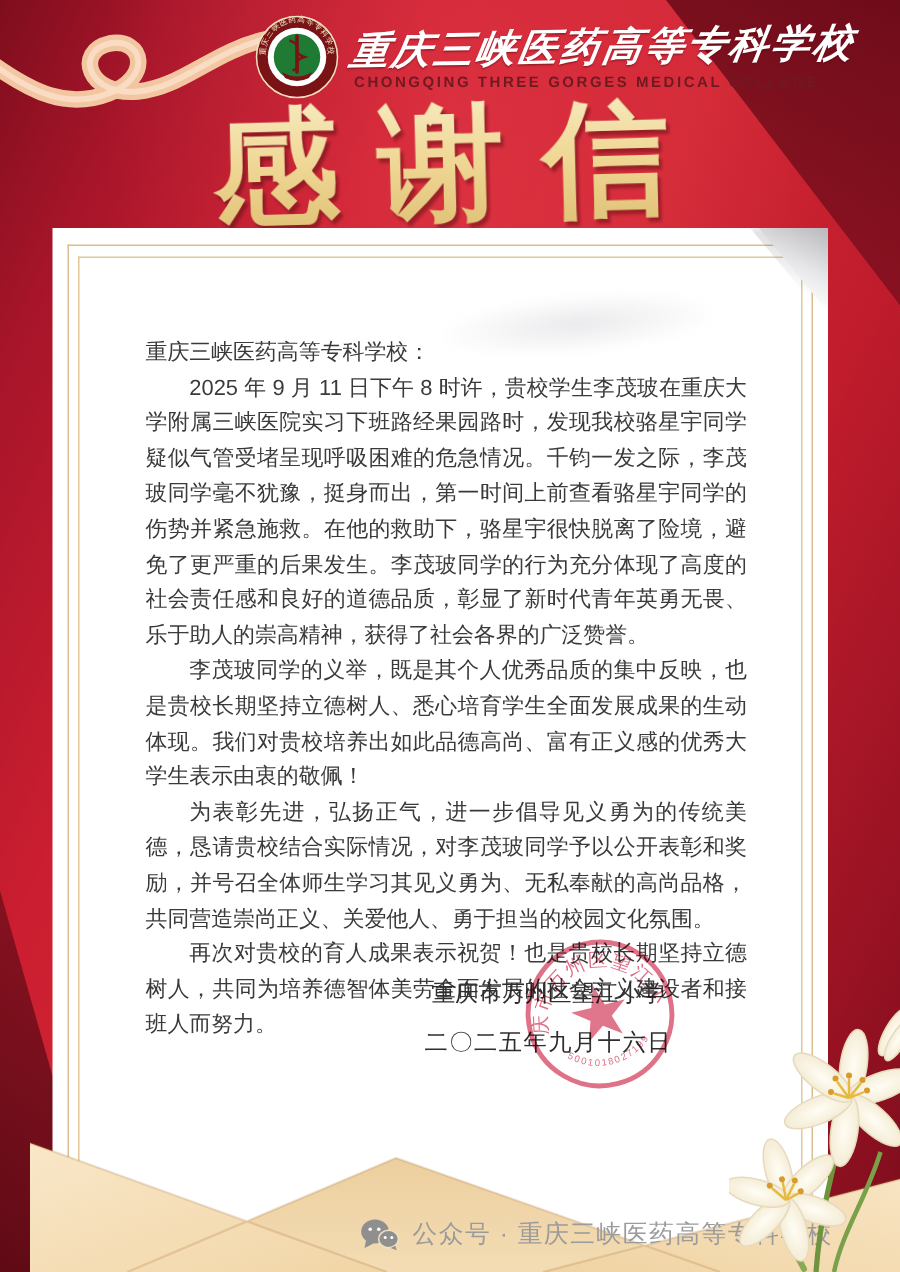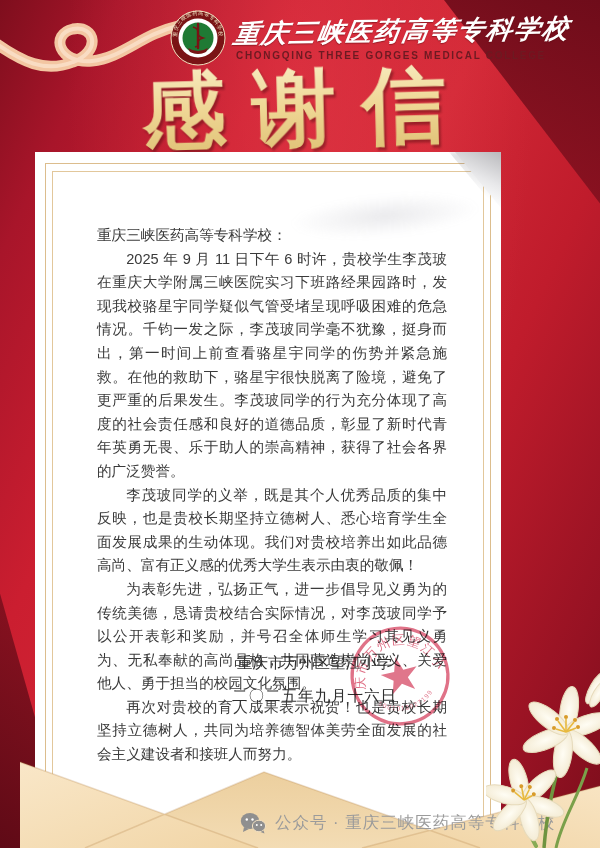--- a/index.html
+++ b/index.html
@@ -33,21 +33,21 @@
   .big-title{
     position:absolute;left:50%;top:52px;transform:translateX(-50%) rotate(-1.5deg);z-index:3;
     white-space:nowrap;font-family:"DejaVu Serif",serif;font-weight:900;
     font-size:84px;letter-spacing:26px;padding-left:14px;
     background:linear-gradient(180deg,#f9efc9 0%,#efd795 48%,#dcbc6e 100%);
     -webkit-background-clip:text;background-clip:text;color:transparent;
     filter:drop-shadow(2px 3px 1px rgba(80,10,14,.45));
   }
 
   
-  .paper{position:absolute;left:35px;top:152px;width:466px;bottom:12px;background:#ffffff;z-index:4;}
+  .paper{position:absolute;left:35px;top:152px;width:517px;bottom:12px;background:#ffffff;z-index:4;}
   .frame-outer{position:absolute;left:10px;right:10px;top:11px;bottom:0;border:1px solid #dcbd8d;border-bottom:none;pointer-events:none;}
   .frame-inner{position:absolute;left:17px;right:17px;top:19px;bottom:0;border:1px solid #e2c79b;border-bottom:none;pointer-events:none;}
   .fold{
     position:absolute;top:0;right:0;width:46px;height:56px;
     background:linear-gradient(205deg,#b9b9bc 0%,#e8e8ea 45%,#ffffff 75%);
     clip-path:polygon(100% 0,0 0,100% 100%);
   }
   .fold-shadow{
     position:absolute;top:0;right:0;width:52px;height:62px;
     background:linear-gradient(205deg,rgba(90,90,100,.35),rgba(90,90,100,0) 60%);
@@ -115,21 +115,21 @@
 
   <div class="paper">
     <div class="frame-outer"></div>
     <div class="frame-inner"></div>
     <div class="fold-shadow"></div>
     <div class="fold"></div>
     <div class="smudge"></div>
 
     <div class="letter-body">
       <p class="salutation">重庆三峡医药高等专科学校：</p>
-      <p>2025 年 9 月 11 日下午 6 时许，贵校学生李茂玻在重庆大学附属三峡医院实习下班路经果园路时，发现我校骆星宇同学疑似气管受堵呈现呼吸困难的危急情况。千钧一发之际，李茂玻同学毫不犹豫，挺身而出，第一时间上前查看骆星宇同学的伤势并紧急施救。在他的救助下，骆星宇很快脱离了险境，避免了更严重的后果发生。李茂玻同学的行为充分体现了高度的社会责任感和良好的道德品质，彰显了新时代青年英勇无畏、乐于助人的崇高精神，获得了社会各界的广泛赞誉。</p>
+      <p>2025 年 9 月 11 日下午 8 时许，贵校学生李茂玻在重庆大学附属三峡医院实习下班路经果园路时，发现我校骆星宇同学疑似气管受堵呈现呼吸困难的危急情况。千钧一发之际，李茂玻同学毫不犹豫，挺身而出，第一时间上前查看骆星宇同学的伤势并紧急施救。在他的救助下，骆星宇很快脱离了险境，避免了更严重的后果发生。李茂玻同学的行为充分体现了高度的社会责任感和良好的道德品质，彰显了新时代青年英勇无畏、乐于助人的崇高精神，获得了社会各界的广泛赞誉。</p>
       <p>李茂玻同学的义举，既是其个人优秀品质的集中反映，也是贵校长期坚持立德树人、悉心培育学生全面发展成果的生动体现。我们对贵校培养出如此品德高尚、富有正义感的优秀大学生表示由衷的敬佩！</p>
       <p>为表彰先进，弘扬正气，进一步倡导见义勇为的传统美德，恳请贵校结合实际情况，对李茂玻同学予以公开表彰和奖励，并号召全体师生学习其见义勇为、无私奉献的高尚品格，共同营造崇尚正义、关爱他人、勇于担当的校园文化氛围。</p>
       <p>再次对贵校的育人成果表示祝贺！也是贵校长期坚持立德树人，共同为培养德智体美劳全面发展的社会主义建设者和接班人而努力。</p>
     </div>
 
     <div class="sig-block">
       <div class="sig-name">重庆市万州区望江小学</div>
       <div class="sig-date">二〇二五年九月十六日</div>
     </div>
   </div>

